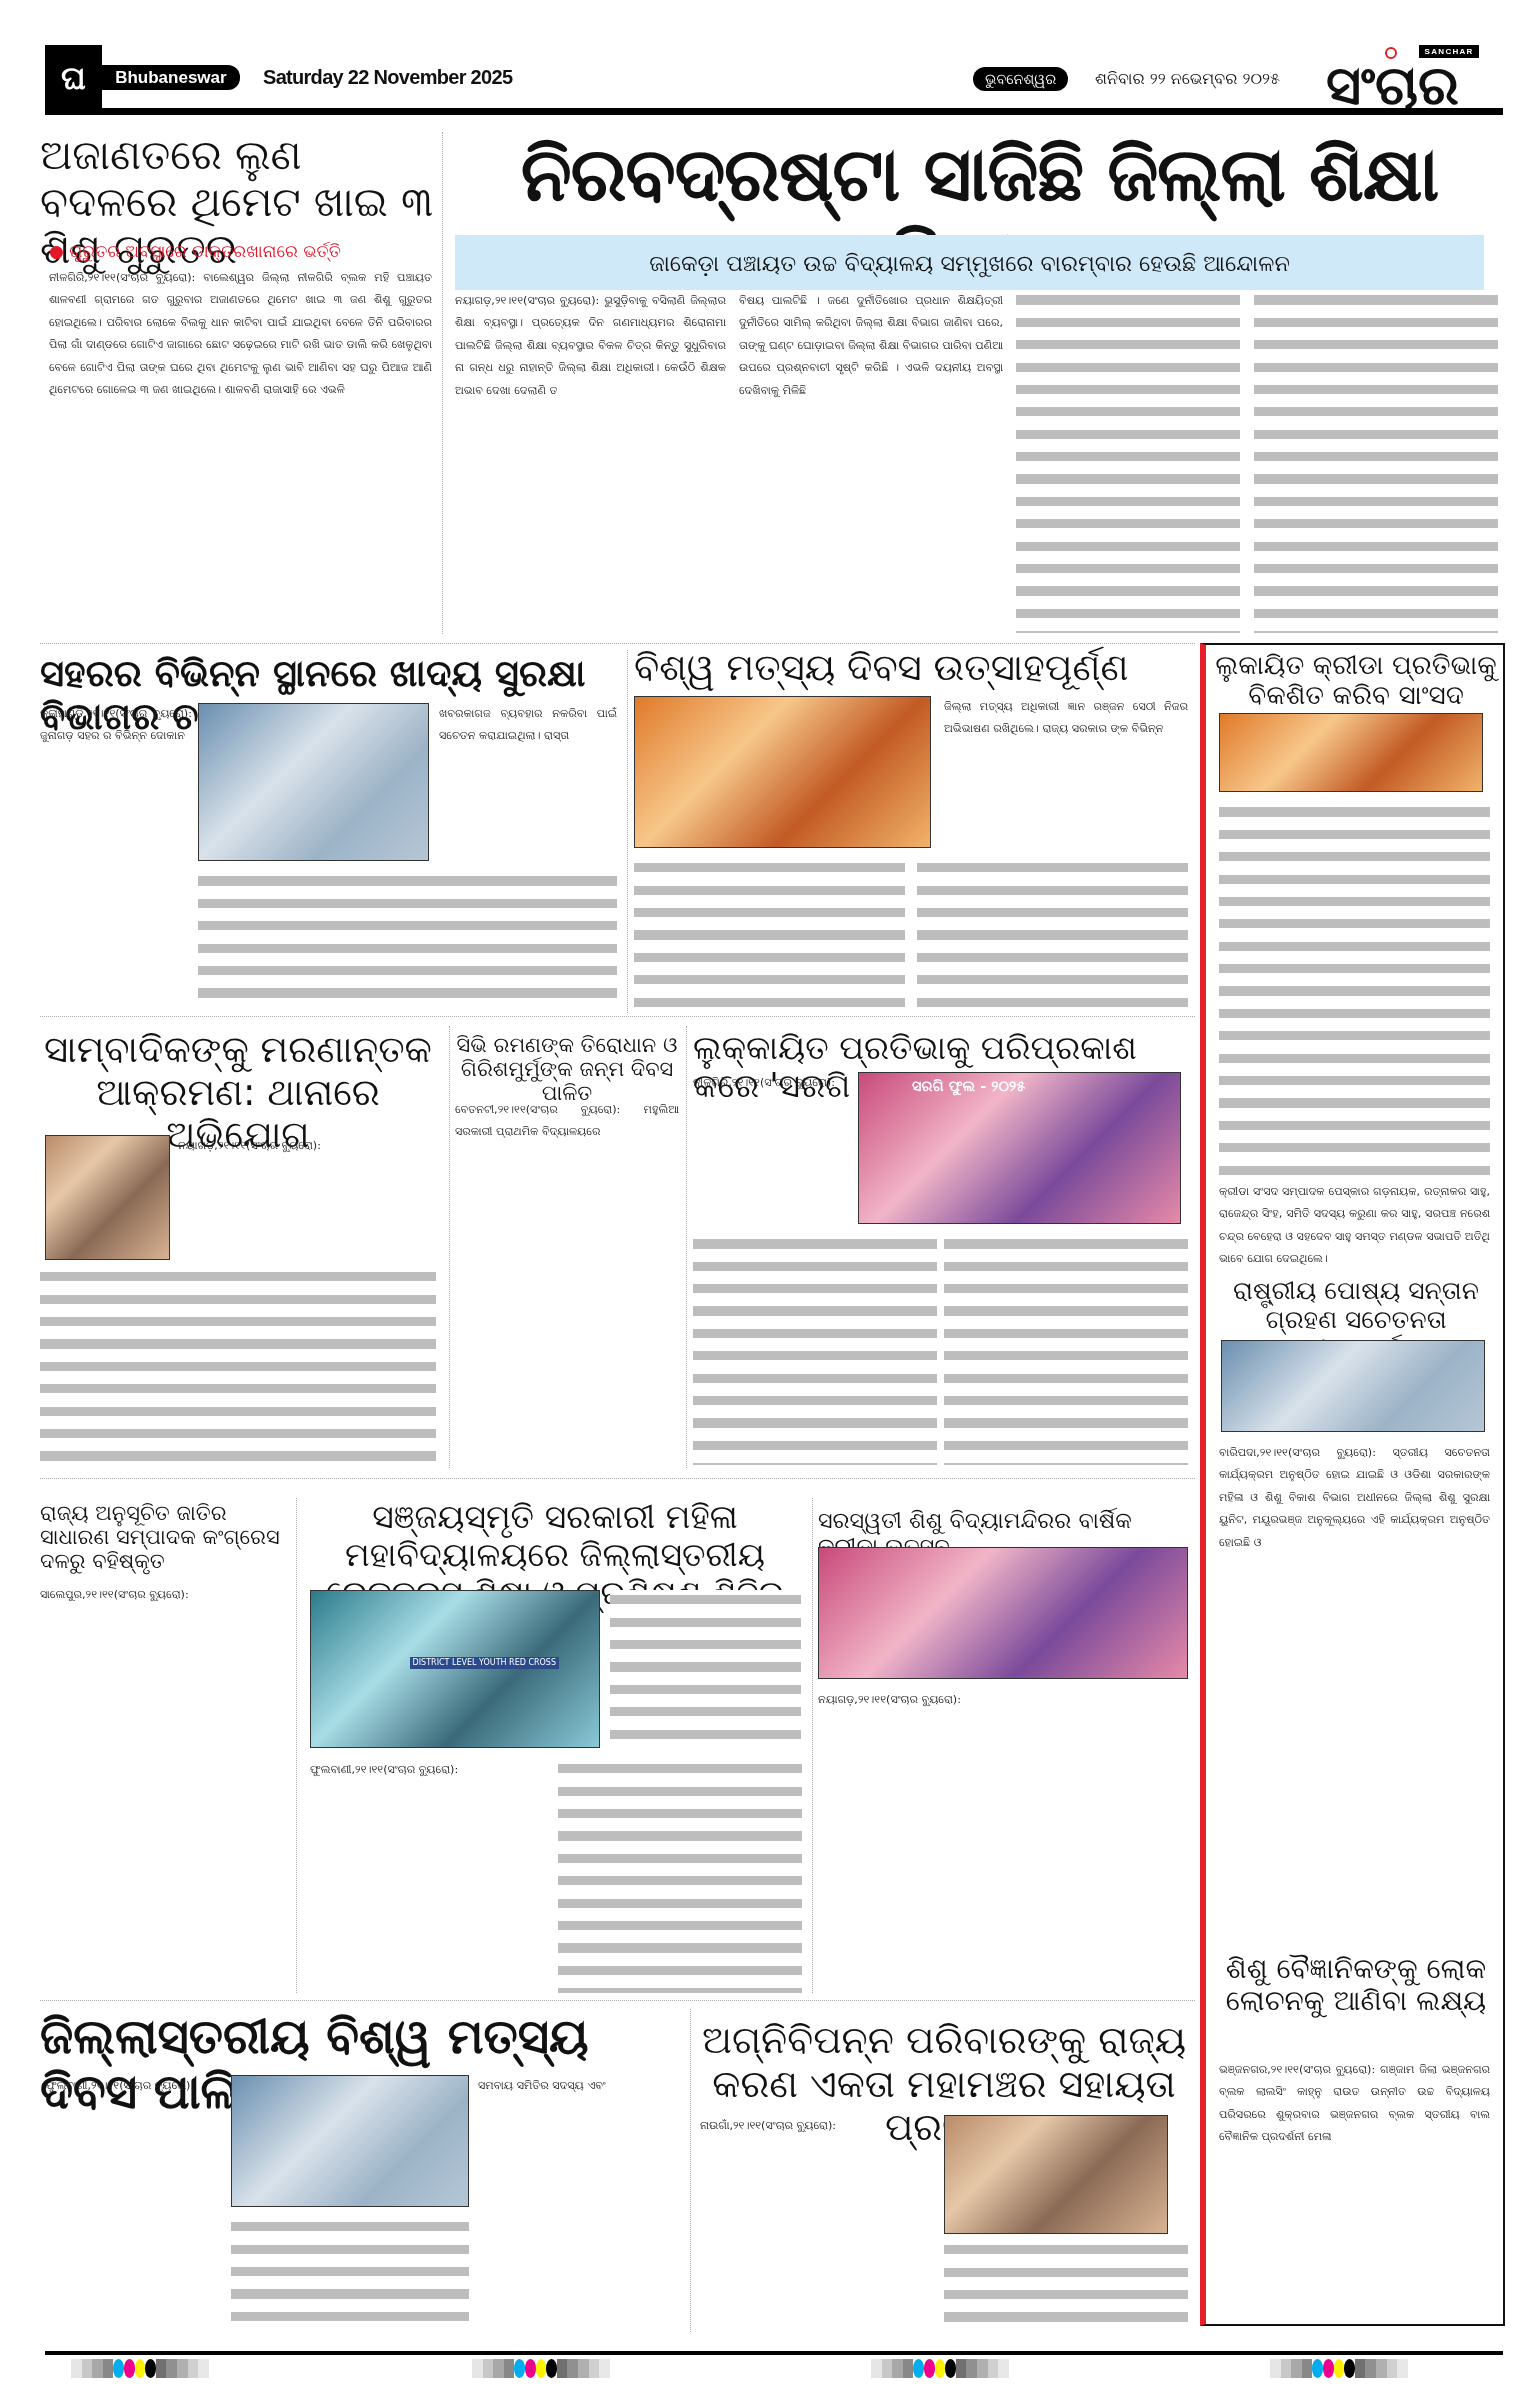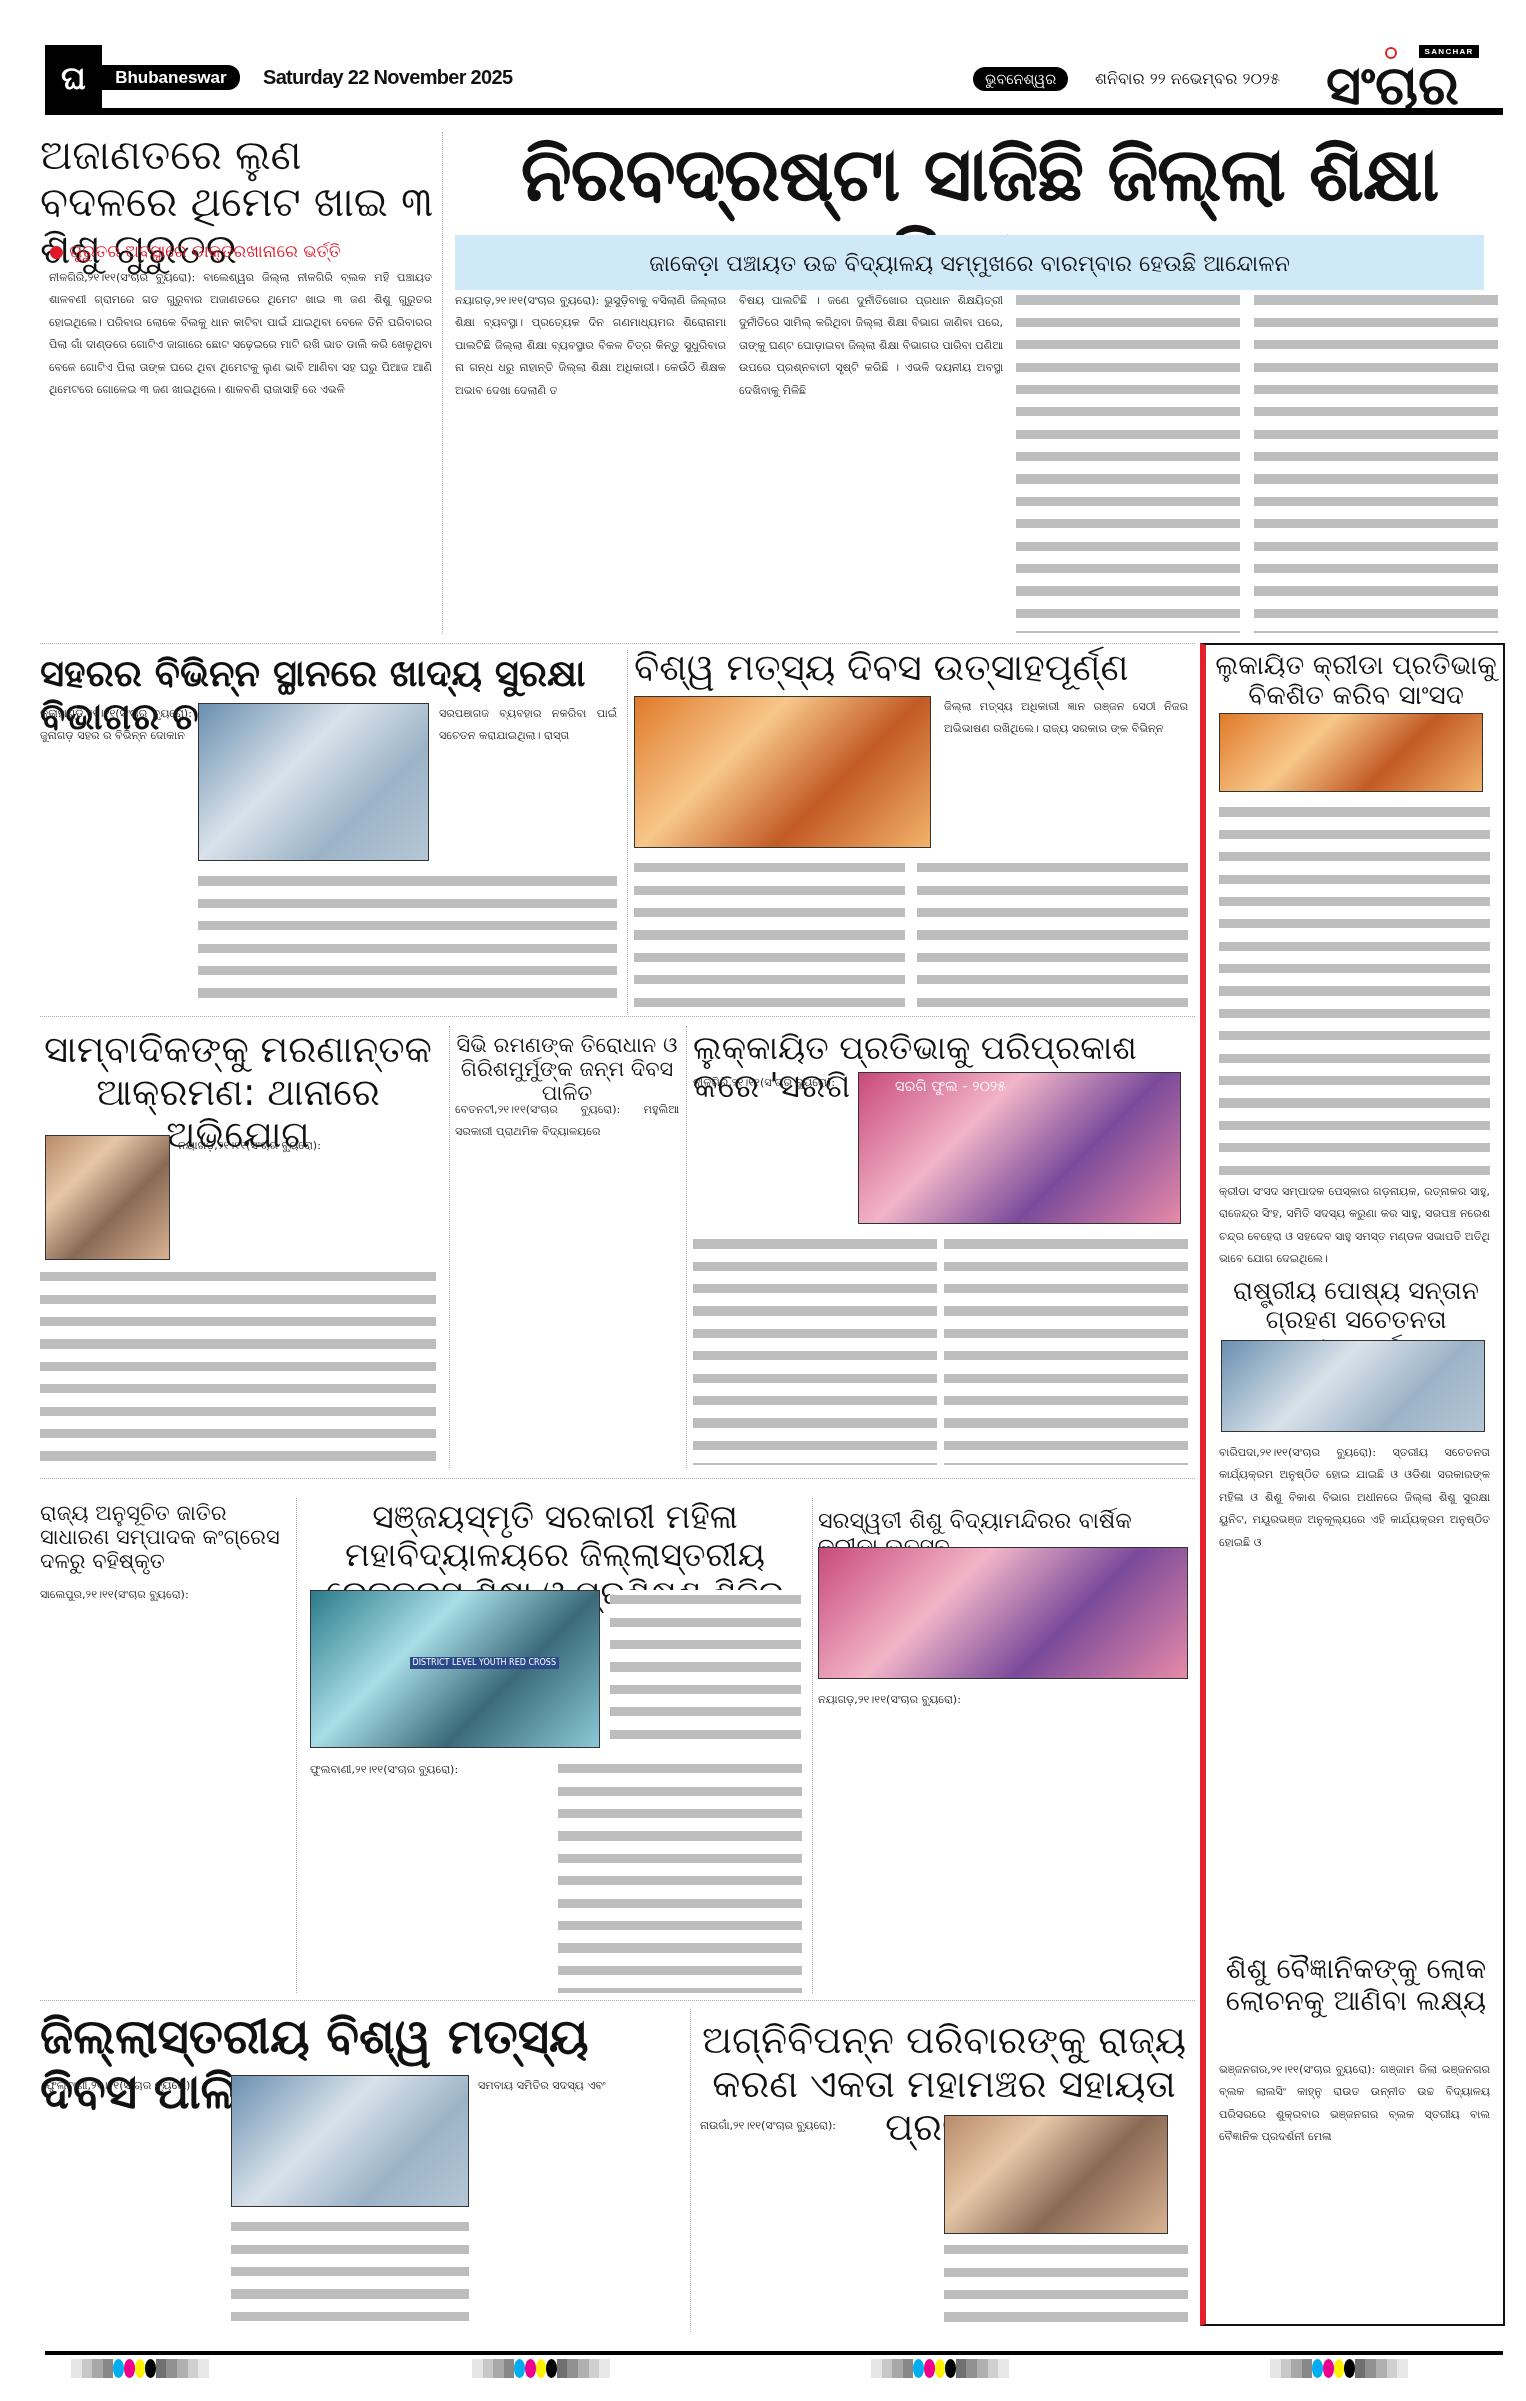--- a/index.html
+++ b/index.html
@@ -78,21 +78,21 @@
 
 <div class="abs hdots" style="left:40px;top:643px;width:1155px"></div>
 
 <div class="abs hl" style="left:40px;top:653px;width:581px;font-size:37px;font-weight:bold">ସହରର ବିଭିନ୍ନ ସ୍ଥାନରେ ଖାଦ୍ୟ ସୁରକ୍ଷା ବିଭାଗର ଚଢ଼ାଉ</div>
 <div class="abs body-text" style="left:40px;top:703px;width:152px;height:304px">
   <span class="dateline">କଳାହାଣ୍ଡି,୨୧।୧୧(ସଂଚାର ବ୍ୟୁରୋ):</span>
   <span>ଜୁନାଗଡ଼ ସହର ର ବିଭିନ୍ନ ଦୋକାନ</span>
 </div>
 <div class="abs photo blue" style="left:198px;top:703px;width:231px;height:158px"></div>
 <div class="abs body-text" style="left:439px;top:703px;width:178px;height:158px">
-  <span>ସରପଞାଗଜ ବ୍ୟବହାର ନକରିବା ପାଇଁ ସଚେତନ କରାଯାଇଥିଲା। ରାସ୍ତା</span>
+  <span>ଖବରକାଗଜ ବ୍ୟବହାର ନକରିବା ପାଇଁ ସଚେତନ କରାଯାଇଥିଲା। ରାସ୍ତା</span>
 </div>
 <div class="abs body-text" style="left:198px;top:871px;width:419px;height:139px">
     <span class="filler"></span>
   </div>
 <div class="abs vdots" style="left:627px;top:650px;height:363px"></div>
 
 <div class="abs hl" style="left:634px;top:647px;width:554px;font-size:37px">ବିଶ୍ୱ ମତ୍ସ୍ୟ ଦିବସ ଉତ୍ସାହପୂର୍ଣ୍ଣ ଭାବରେ ପାଳନ</div>
 <div class="abs photo orange" style="left:634px;top:696px;width:297px;height:152px"></div>
 <div class="abs body-text" style="left:944px;top:696px;width:244px;height:152px">
   <span>ଜିଲ୍ଲା ମତ୍ସ୍ୟ ଅଧିକାରୀ ଜ୍ଞାନ ରଞ୍ଜନ ସେଠୀ ନିଜର ଅଭିଭାଷଣ ରଖିଥିଲେ। ରାଜ୍ୟ ସରକାର ଙ୍କ ବିଭିନ୍ନ</span>
@@ -142,21 +142,21 @@
   <span class="dateline">ବେତନଟୀ,୨୧।୧୧(ସଂଚାର ବ୍ୟୁରୋ):</span>
   <span>ମହୁଲିଆ ସରକାରୀ ପ୍ରାଥମିକ ବିଦ୍ୟାଳୟରେ</span>
 </div>
 <div class="abs vdots" style="left:686px;top:1026px;height:442px"></div>
 
 <div class="abs hl" style="left:693px;top:1029px;width:502px;font-size:33px">ଲୁକ୍କାୟିତ ପ୍ରତିଭାକୁ ପରିପ୍ରକାଶ କରେ 'ସରଗି ଫୁଲ ଉତ୍ସବ'</div>
 <div class="abs body-text" style="left:693px;top:1072px;width:152px;height:152px">
   <span class="dateline">ନୀଳଗିରି,୨୧।୧୧(ସଂଚାର ବ୍ୟୁରୋ):</span>
 </div>
 <div class="abs photo pink" style="left:858px;top:1072px;width:323px;height:152px">
-  <span style="position:absolute;left:36px;top:5.3px;color:#fff;font-size:14.5px;font-weight:normal">ସରଗି ଫୁଲ - ୨୦୨୫</span>
+  <span style="position:absolute;left:53px;top:5.3px;color:#fff;font-size:14.5px;font-weight:bold">ସରଗି ଫୁଲ - ୨୦୨୫</span>
 </div>
 <div class="abs body-text" style="left:693px;top:1234px;width:244px;height:231px">
     <span class="filler"></span>
   </div>
 <div class="abs body-text" style="left:944px;top:1234px;width:244px;height:231px">
     <span class="filler"></span>
   </div>
 
 <div class="abs hdots" style="left:40px;top:1478px;width:1155px"></div>
 

